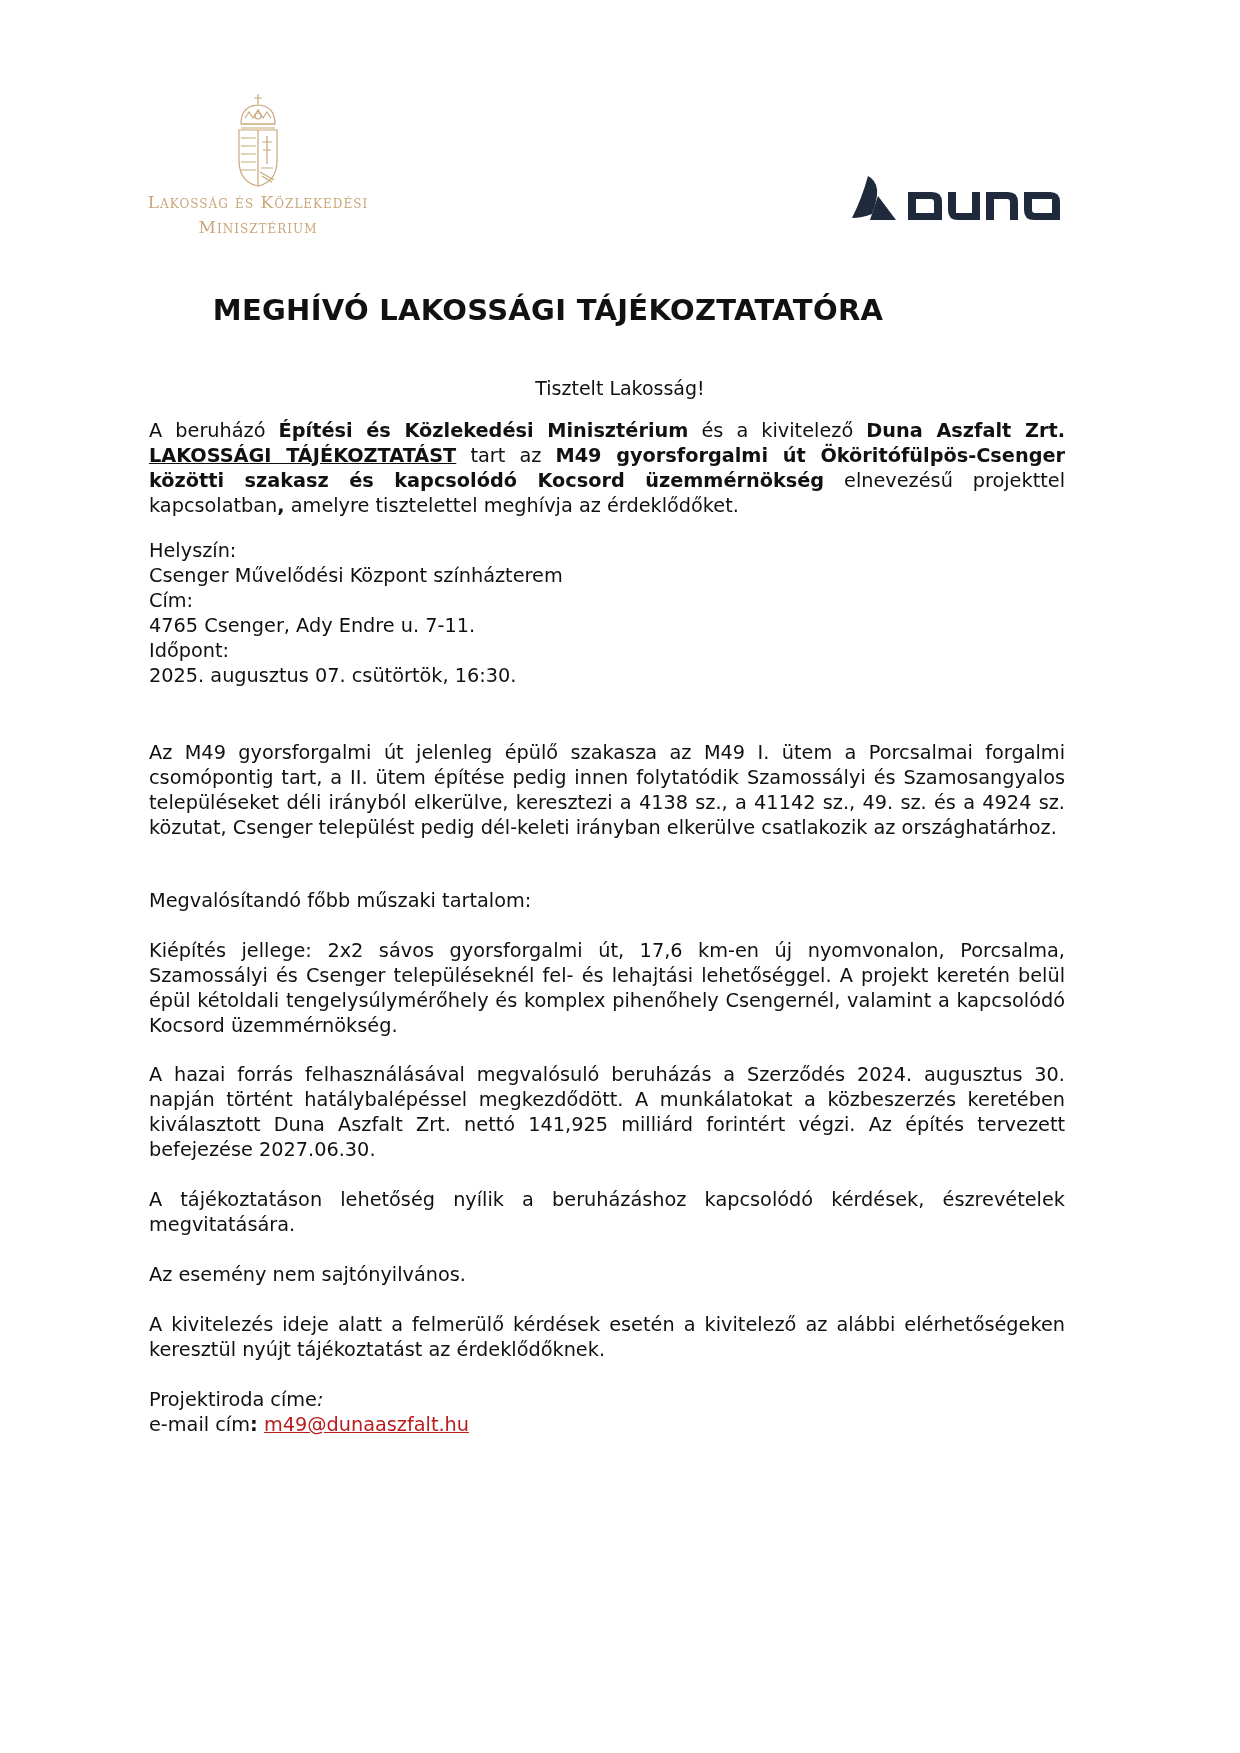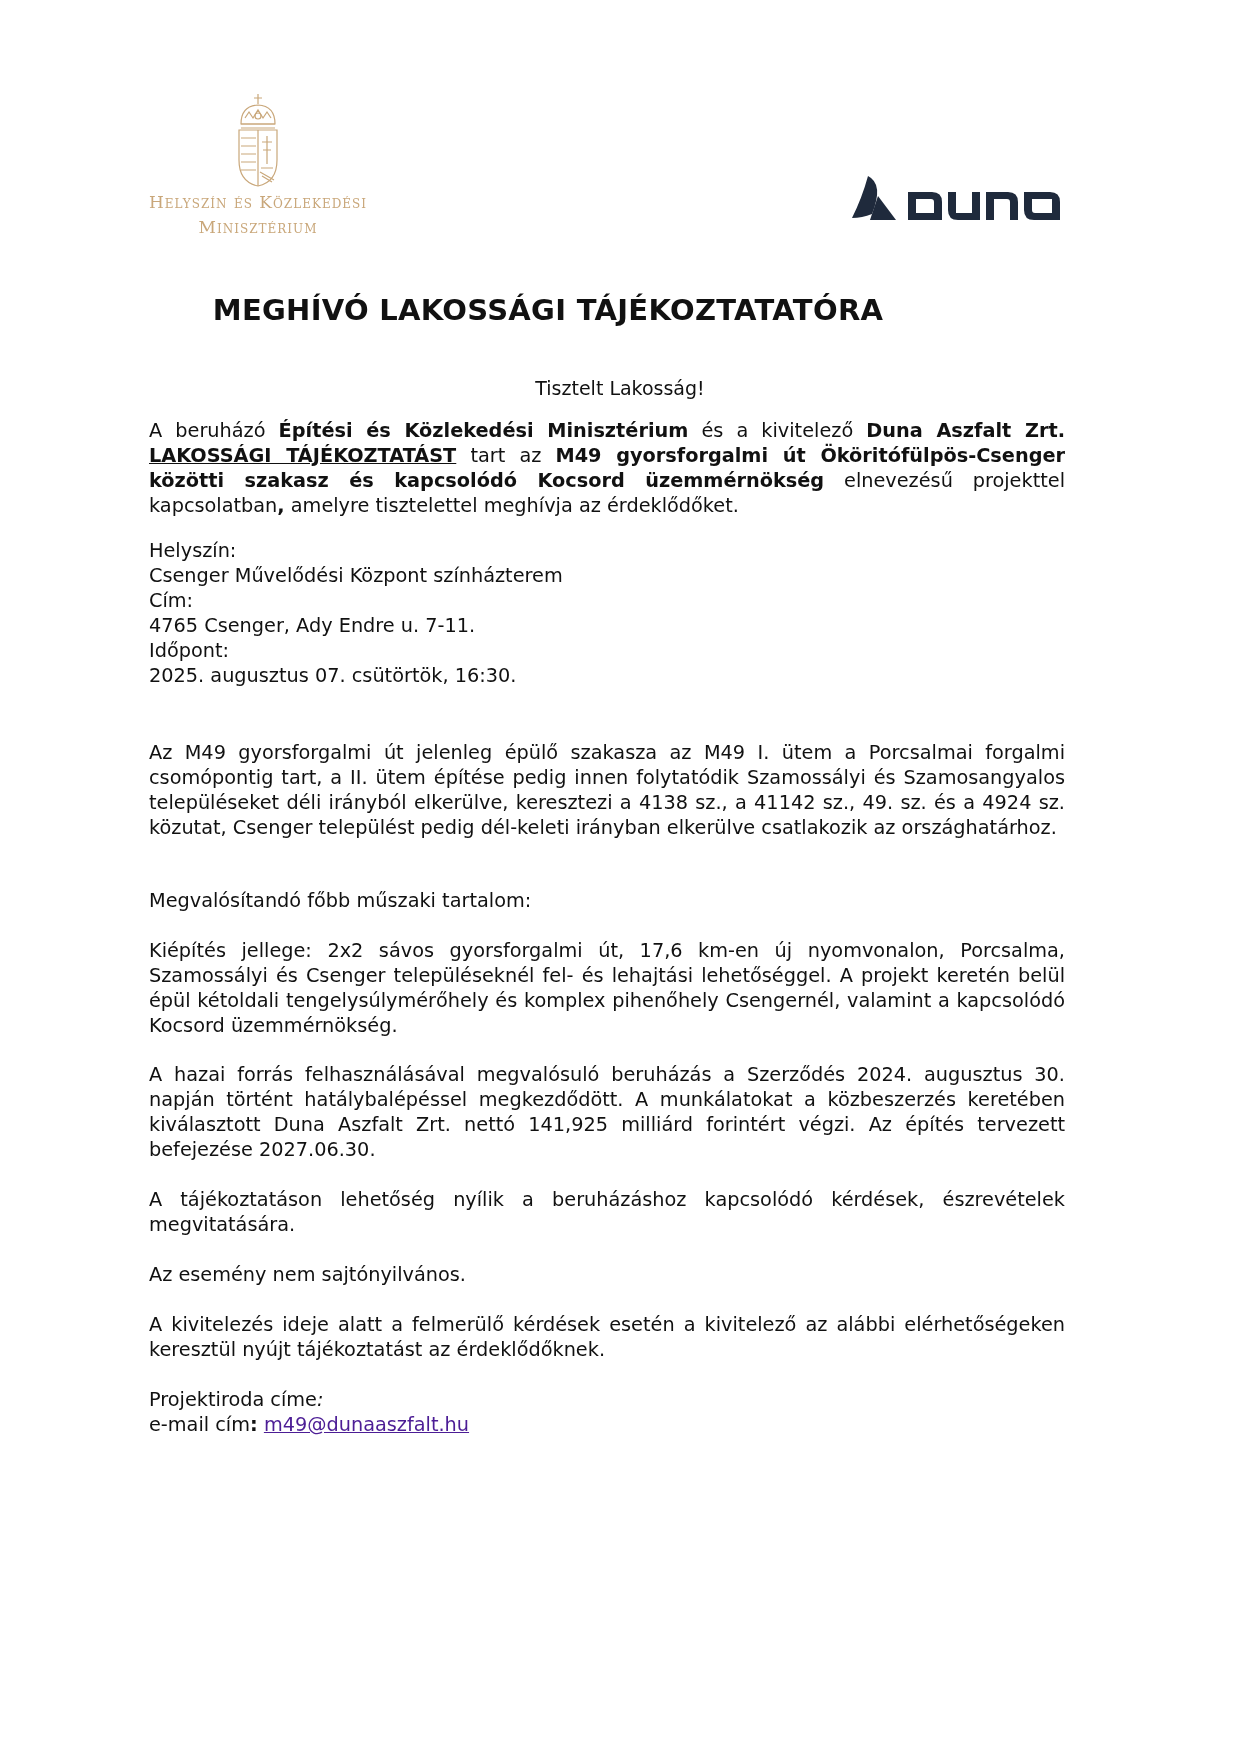--- a/index.html
+++ b/index.html
@@ -25,21 +25,21 @@
                text-align: justify; }
   .body-text p { margin: 0; }
   .lastline-left { text-align-last: left; }
 
   .details { position: absolute; left: 149px; top: 538px; font-size: 19.3px; line-height: 25px; }
   .detail-row { display: flex; flex-direction: column; }
   .detail-label { width: 148px; }
 
   b { font-weight: bold; }
   u { }
-  a.email { color: #4c1d95; text-decoration: underline; }
+  a.email { color: #b91c1c; text-decoration: underline; }
 </style>
 </head>
 <body>
 
 <div class="page">
 
   <div class="ministry-logo">
     <svg class="crest" viewBox="0 0 50 96">
       <g fill="none" stroke="#c9a77a" stroke-width="1.2">
 
@@ -52,21 +52,21 @@
 
         <path d="M6 38 L44 38 L44 68 Q44 90 25 94 Q6 90 6 68 Z"></path>
         <path d="M25 38 L25 94"></path>
 
         <path d="M8 46 L23 46 M8 54 L23 54 M8 62 L23 62 M8 70 L23 70 M8 78 L23 78"></path>
 
         <path d="M34 44 L34 72 M29 50 L39 50 M30 58 L38 58"></path>
         <path d="M28 76 L40 76 M27 80 L41 88 M29 84 L39 90"></path>
       </g>
     </svg>
-    <div class="ministry-name">Helyszín és Közlekedési</div>
+    <div class="ministry-name">Lakosság és Közlekedési</div>
     <div class="ministry-name">Minisztérium</div>
   </div>
 
   <svg class="duna-logo" viewBox="0 0 215 58">
     <g fill="#1f2a3c">
 
       <path d="M18 4 Q34 12 22 42 Q12 46 2 46 Q12 26 18 4 Z"></path>
       <path d="M28 24 L46 48 L20 48 Z"></path>
 
       <path d="M58 20 L82 20 Q92 20 92 30 L92 48 L58 48 Z M66 27 L66 41 L84 41 L84 30 Q84 27 81 27 Z" fill-rule="evenodd"></path>

